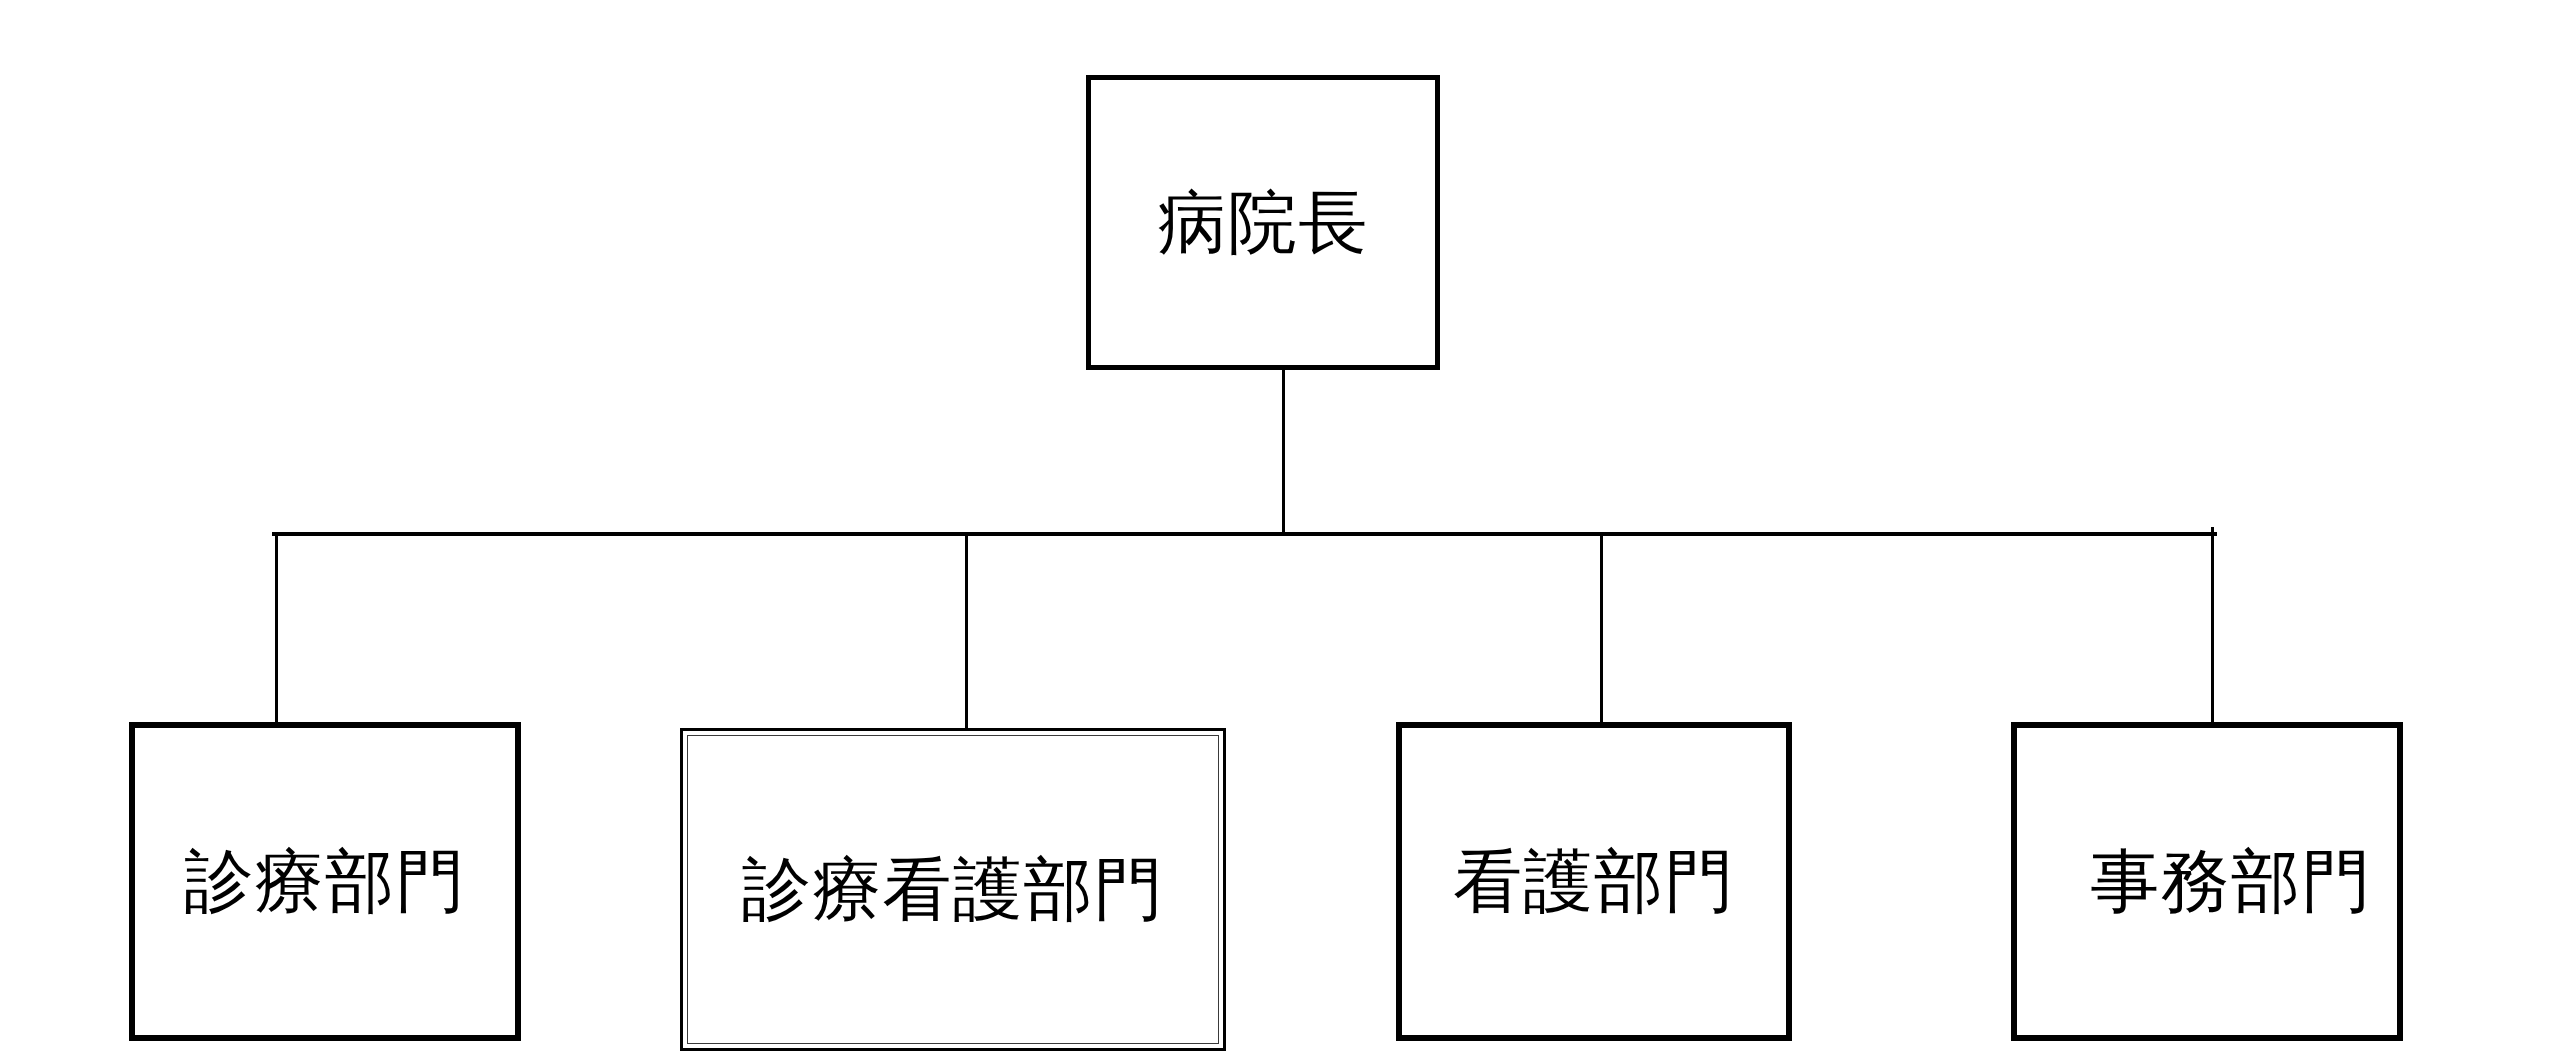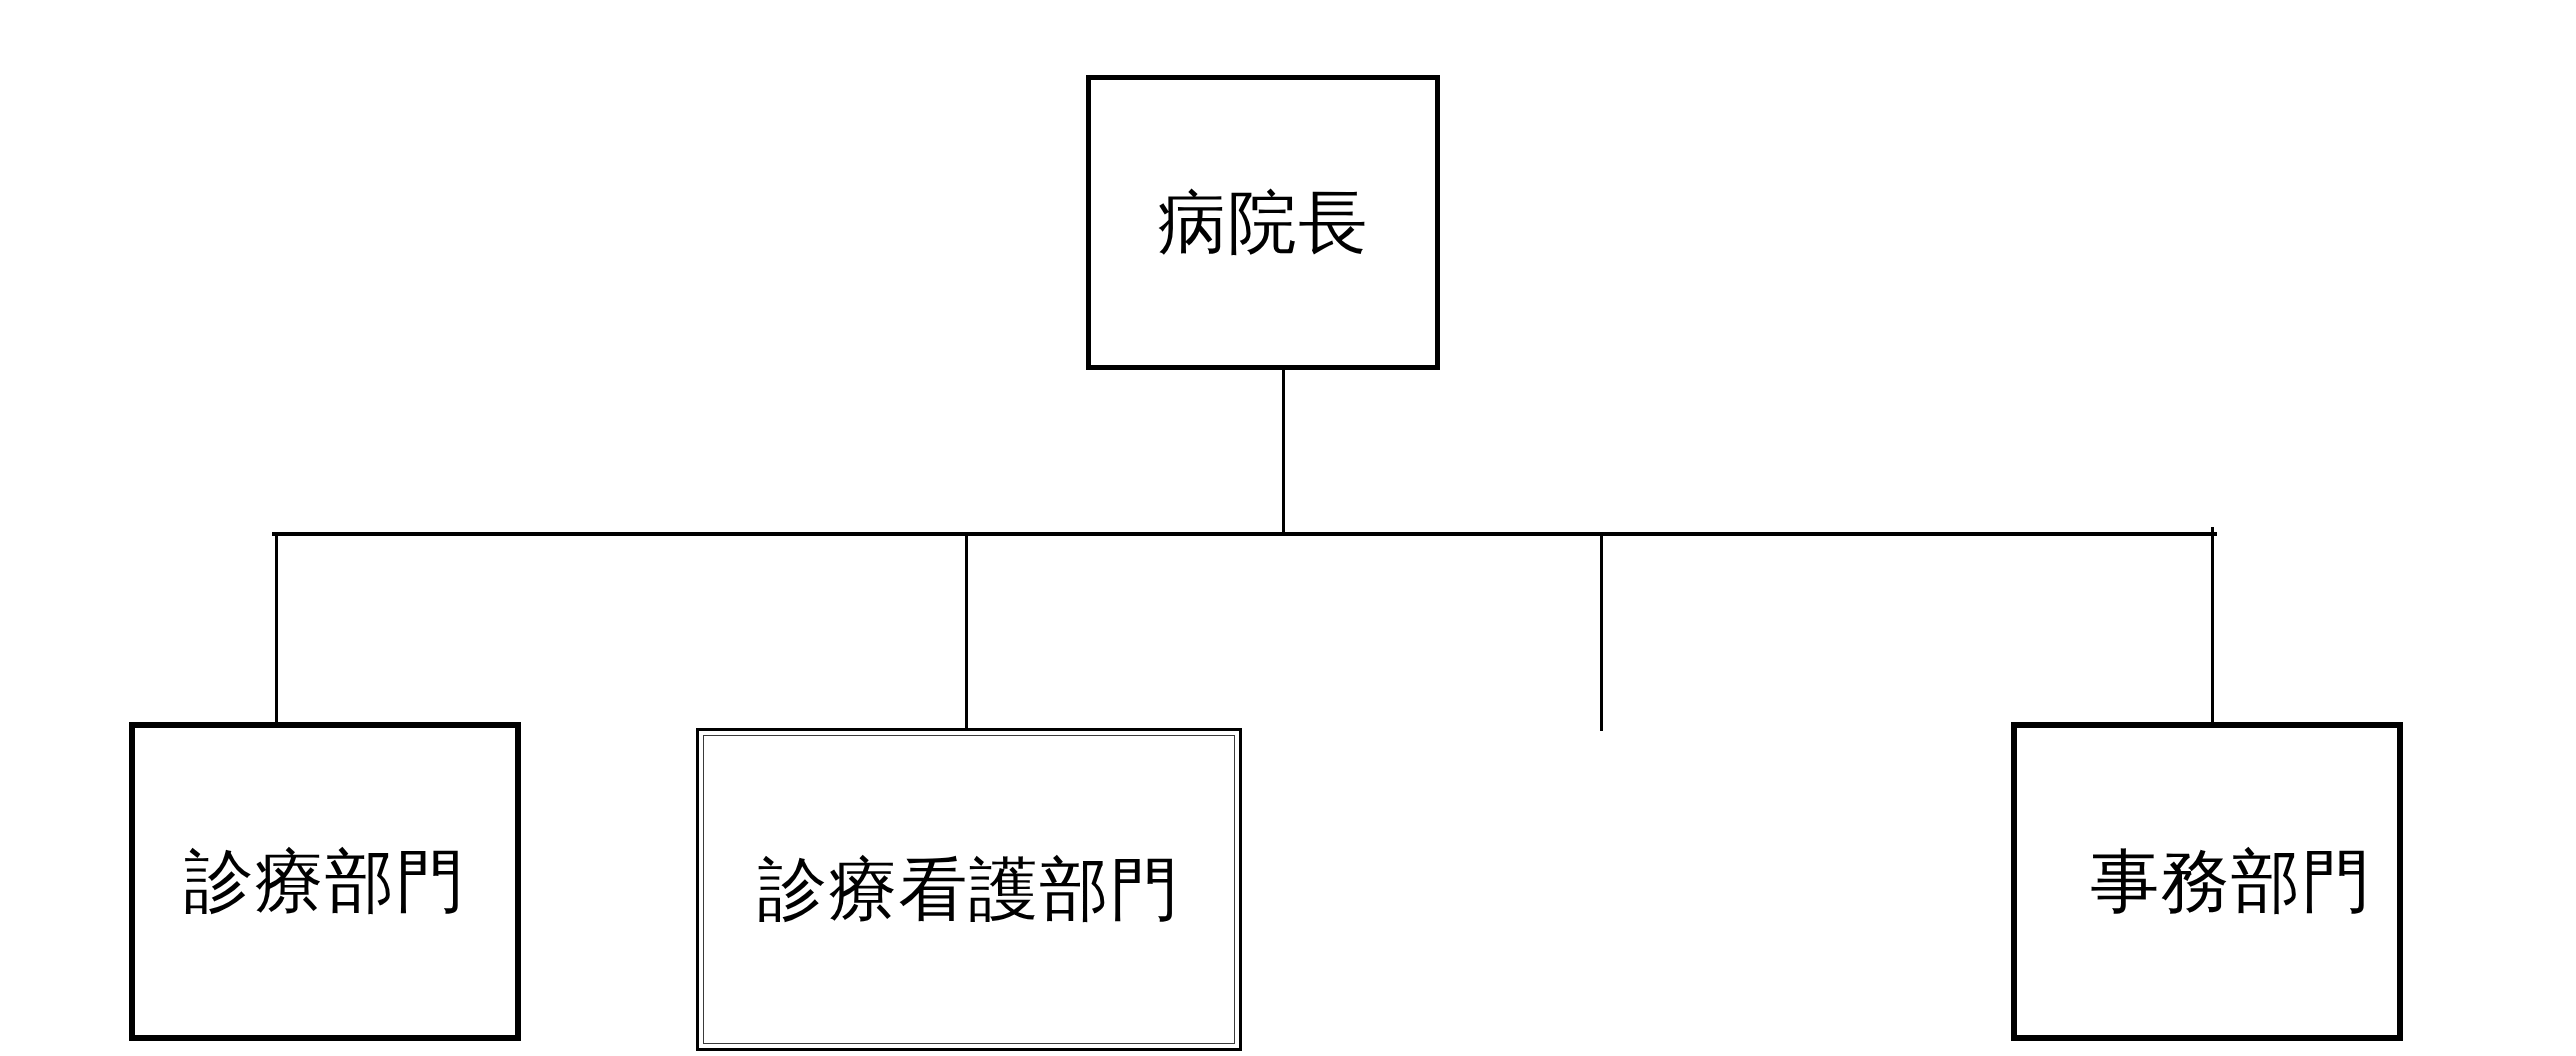--- a/index.html
+++ b/index.html
@@ -41,21 +41,20 @@
     left: 129px; top: 722px;
     width: 392px; height: 319px;
     border: 6.4px solid var(--border, #000000);
   }
   .c2 {
     left: 680px; top: 728px;
     width: 546px; height: 323px;
     border: 3.6px solid var(--border, #000000);
     outline: 1.4px solid var(--inner-border, #3a3a3a);
     outline-offset: -8.6px;
-    margin-left: 16px;
   }
   .c3 {
     left: 1396px; top: 722px;
     width: 396px; height: 319px;
     border: 6.4px solid var(--border, #000000);
   }
   .c4 {
     left: 2011px; top: 722px;
     width: 392px; height: 319px;
     border: 6.4px solid var(--border, #000000);
@@ -90,19 +89,22 @@
   <div class="line d4"></div>
 
   <div class="node c1">
     <span class="label">診療部門</span>
   </div>
 
   <div class="node c2">
     <span class="label">診療看護部門</span>
   </div>
 
+  <div class="node c3">
+    <span class="label">看護部門</span>
+  </div>
 
   <div class="node c4">
     <span class="label">事務部門</span>
   </div>
 
 </div>
 
 
 </body></html>

